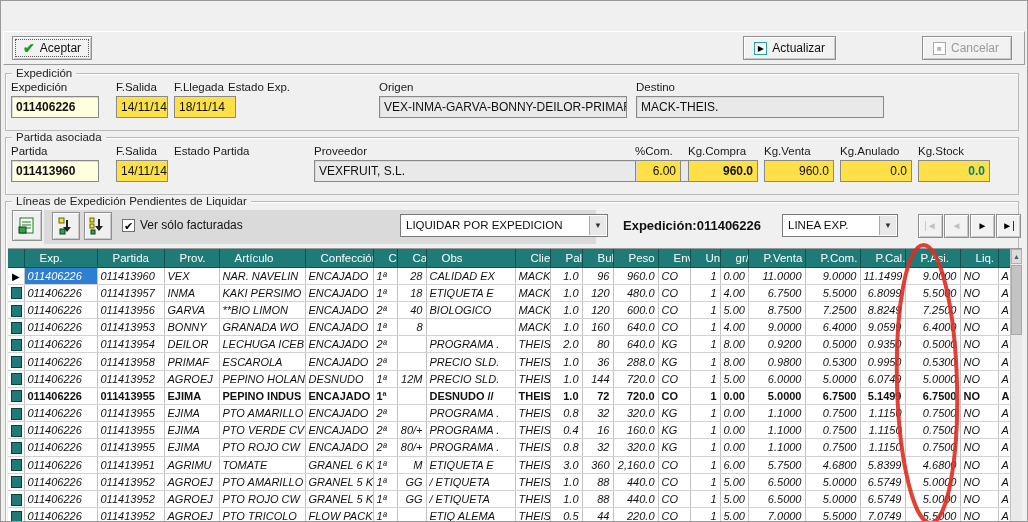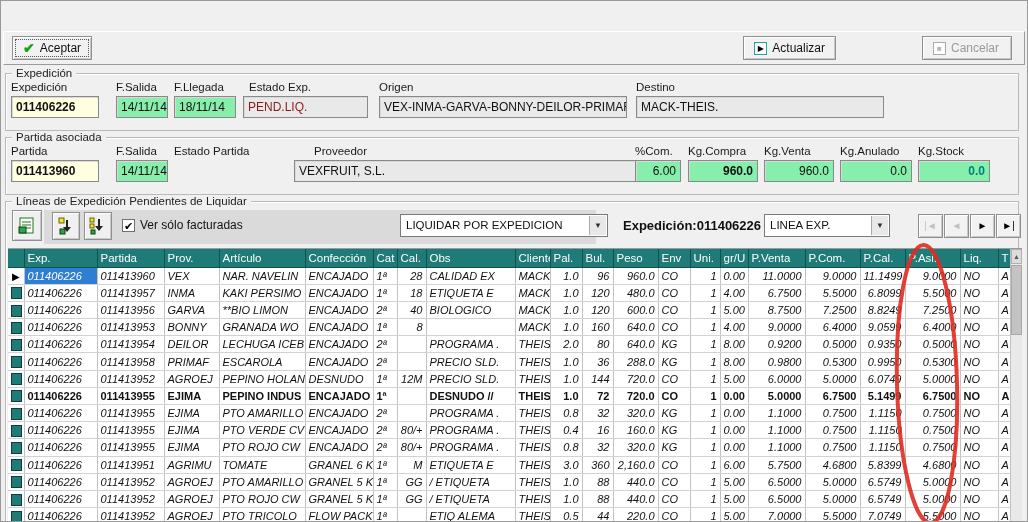--- a/index.html
+++ b/index.html
@@ -35,21 +35,21 @@
   .group { position:absolute; left:4px; right:8px; border:1px solid #b9b9b9;
     box-shadow:inset 1px 1px 0 #ffffff; background:#f0f0f0; }
   .group-legend { position:absolute; top:-7px; left:6px; background:#f0f0f0; padding:0 4px;
     font-size:11.5px; color:#222; }
   .g-exp { top:72px; height:58px; }
   .g-par { top:136px; height:58px; }
   .g-lin { top:200px; height:322px; }
 
   .fld-label { position:absolute; top:7px; font-size:11.5px; color:#1a1a1a; white-space:nowrap; }
   .fld { position:absolute; top:22px; height:22px; border:1px solid #898989;
-    box-shadow:inset 1px 1px 0 #d9d9d9; background:#86efac; font-size:12px; color:#111;
+    box-shadow:inset 1px 1px 0 #d9d9d9; background:#fde047; font-size:12px; color:#111;
     line-height:20px; padding:0 4px; white-space:nowrap; overflow:hidden; }
   .fld.yellow { background:#ffffdf; font-weight:bold; }
   .fld.gray { background:#e9e9e9; }
   .fld.red-text { color:#8b1b1b; }
   .fld.right { text-align:right; }
   .fld.bold { font-weight:bold; }
   .fld.teal-text { color:#008080; font-weight:bold; }
 
   
   .ctrl-panel { position:absolute; left:38px; top:8px; width:552px; height:34px; background:#dadada; }
@@ -68,21 +68,21 @@
   .nav-btn { position:absolute; top:12px; width:25px; height:24px; background:#f2f2f2;
     border:1px solid #8f8f8f; box-shadow:inset 1px 1px 0 #fff, inset -1px -1px 0 #c8c8c8;
     text-align:center; line-height:22px; font-size:10px; color:#000; cursor:pointer; }
   .nav-btn.disabled { color:#c0c0c0; }
 
   
   .grid-wrap { position:absolute; left:2px; top:46px; width:1014px; bottom:1px; background:#fff;
     overflow:hidden; border-top:1px solid #9a9a9a; }
   table.grid { border-collapse:collapse; table-layout:fixed; width:1002px; }
   table.grid th { background:#1e7b77; color:#fff; font-weight:normal; font-size:11.5px; text-align:left;
-    padding:1px 3px; border-right:1px solid #10514e; border-bottom:1px solid #10514e; height:18px;
+    padding:1px 15px; border-right:1px solid #10514e; border-bottom:1px solid #10514e; height:18px;
     overflow:hidden; white-space:nowrap; }
   table.grid td { font-size:11px; font-style:italic; color:#111; padding:0 3px;
     border-right:1px solid #c2c2c2; border-bottom:1px solid #d2d2d2; height:17.2px;
     overflow:hidden; white-space:nowrap; background:#fff; }
   tr.bold-row td { font-style:normal; font-weight:bold; }
   td.c-marker { background:#fff; text-align:center; padding:0; }
   td.c-marker .sq { display:inline-block; width:11px; height:12px; background:#1e7b77;
     border:1px solid #0c3f3d; vertical-align:middle; }
   td.c-marker .cur { font-style:normal; font-size:10px; color:#000; }
   td.c-exp, td.c-partida { background:#ffffdf; }
@@ -125,45 +125,44 @@
       <span class="mini-ico gray">■</span>
       <span>Cancelar</span>
     </button>
   </div>
 
   <div class="group g-exp">
     <span class="group-legend">Expedición</span>
     <span class="fld-label" style="left:5px">Expedición</span>
     <span class="fld-label" style="left:110px">F.Salida</span>
     <span class="fld-label" style="left:168px">F.Llegada</span>
-    <span class="fld-label" style="left:243px">Estado Exp.</span>
+    <span class="fld-label" style="left:222px">Estado Exp.</span>
     <span class="fld-label" style="left:373px">Origen</span>
     <span class="fld-label" style="left:630px">Destino</span>
     <div class="fld yellow" style="left:5px; width:88px">011406226</div>
     <div class="fld" style="left:110px; width:52px">14/11/14</div>
     <div class="fld" style="left:168px; width:62px">18/11/14</div>
-    <div class="fld gray red-text" style="left:237px; width:125px">PEND.LIQ.</div>
     <div class="fld gray" style="left:630px; width:248px">MACK-THEIS.</div>
     <div class="fld gray" style="left:373px; width:248px">VEX-INMA-GARVA-BONNY-DEILOR-PRIMAF</div>
   </div>
 
   <div class="group g-par">
     <span class="group-legend">Partida asociada</span>
     <span class="fld-label" style="left:5px">Partida</span>
     <span class="fld-label" style="left:110px">F.Salida</span>
     <span class="fld-label" style="left:168px">Estado Partida</span>
     <span class="fld-label" style="left:308px">Proveedor</span>
     <span class="fld-label" style="left:629px">%Com.</span>
     <span class="fld-label" style="left:682px">Kg.Compra</span>
     <span class="fld-label" style="left:758px">Kg.Venta</span>
     <span class="fld-label" style="left:834px">Kg.Anulado</span>
     <span class="fld-label" style="left:912px">Kg.Stock</span>
     <div class="fld yellow" style="left:5px; width:88px">011413960</div>
     <div class="fld" style="left:110px; width:52px">14/11/14</div>
-    <div class="fld gray" style="left:288px; width:380px">VEXFRUIT, S.L.</div>
+    <div class="fld gray" style="left:308px; width:380px">VEXFRUIT, S.L.</div>
     <div class="fld right" style="left:629px; width:46px">6.00</div>
     <div class="fld right bold" style="left:682px; width:70px">960.0</div>
     <div class="fld right" style="left:758px; width:70px">960.0</div>
     <div class="fld right" style="left:834px; width:72px">0.0</div>
     <div class="fld right teal-text" style="left:912px; width:72px">0.0</div>
   </div>
 
   <div class="group g-lin">
     <span class="group-legend">Líneas de Expedición Pendientes de Liquidar</span>
     <div class="ctrl-panel"></div>
@@ -198,21 +197,21 @@
       <span class="checkbox-label">Ver sólo facturadas</span>
     </div>
 
     <div class="combo" style="left:394px; width:208px">
       <span>LIQUIDAR POR EXPEDICION</span>
       <span class="arrow-box">▼</span>
     </div>
 
     <div class="exp-bold-label">Expedición:011406226</div>
 
-    <div class="combo" style="left:758px; width:126px">
+    <div class="combo" style="left:776px; width:116px">
       <span>LINEA EXP.</span>
       <span class="arrow-box">▼</span>
     </div>
 
     <button class="nav-btn disabled" style="left:912px"><span>|◄</span></button>
     <button class="nav-btn disabled" style="left:938px"><span>◄</span></button>
     <button class="nav-btn" style="left:964px"><span>►</span></button>
     <button class="nav-btn" style="left:990px"><span>►|</span></button>
 
     <div class="grid-wrap">

